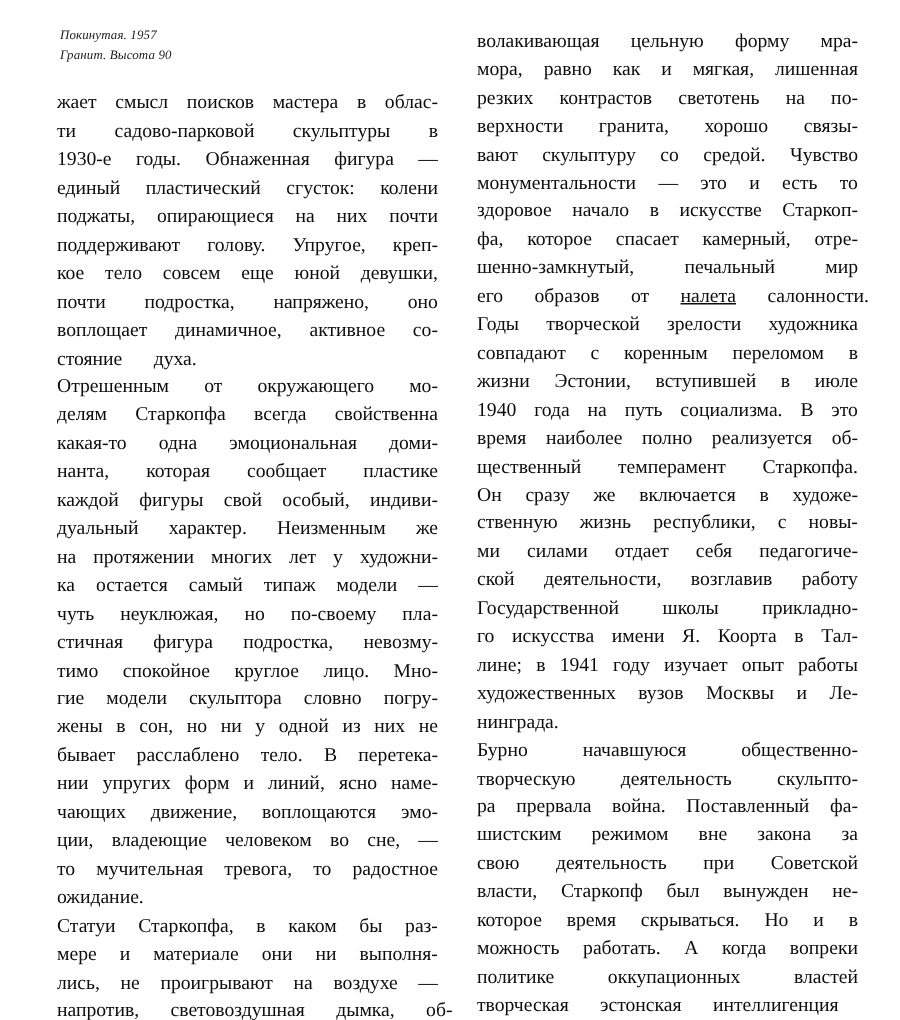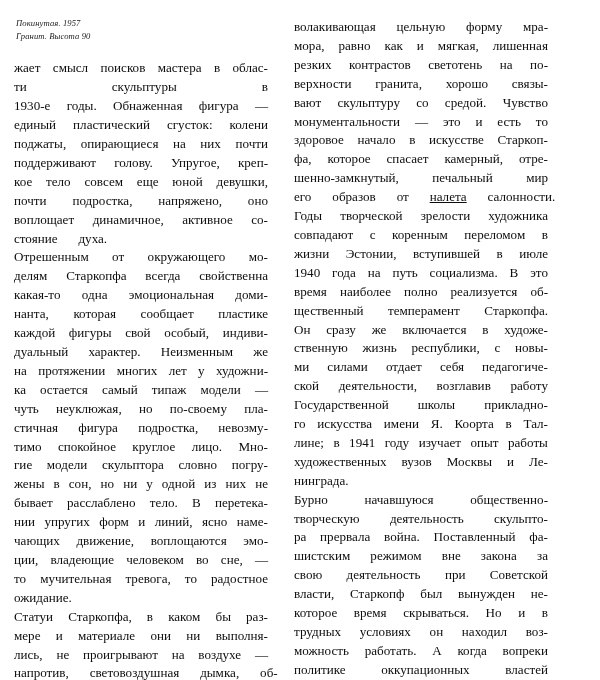--- a/index.html
+++ b/index.html
@@ -17,21 +17,21 @@
     position: relative;
   }
 
   .page {
     position: absolute;
     left: 0;
     top: 0;
     width: 600px;
     height: 680px;
     box-sizing: border-box;
-    padding: 18px 24px 10px 14px;
+    padding: 18px 24px 10px 38px;
   }
 
   .columns {
     display: flex;
     flex-direction: row;
     gap: 26px;
     height: 100%;
     align-items: flex-start;
   }
 
@@ -105,20 +105,21 @@
           <div class="ln">
             <span>жает</span>
             <span>смысл</span>
             <span>поисков</span>
             <span>мастера</span>
             <span>в</span>
             <span>облас-</span>
           </div>
           <div class="ln">
             <span>ти</span>
+            <span>садово-парковой</span>
             <span>скульптуры</span>
             <span>в</span>
           </div>
           <div class="ln">
             <span>1930-е</span>
             <span>годы.</span>
             <span>Обнаженная</span>
             <span>фигура</span>
             <span>—</span>
           </div>
@@ -543,27 +544,20 @@
           </div>
           <div class="ln">
             <span>которое</span>
             <span>время</span>
             <span>скрываться.</span>
             <span>Но</span>
             <span>и</span>
             <span>в</span>
           </div>
           <div class="ln">
-            <span>трудных</span>
-            <span>условиях</span>
-            <span>он</span>
-            <span>находил</span>
-            <span>воз-</span>
-          </div>
-          <div class="ln">
             <span>можность</span>
             <span>работать.</span>
             <span>А</span>
             <span>когда</span>
             <span>вопреки</span>
           </div>
           <div class="ln">
             <span>политике</span>
             <span>оккупационных</span>
             <span>властей</span>

